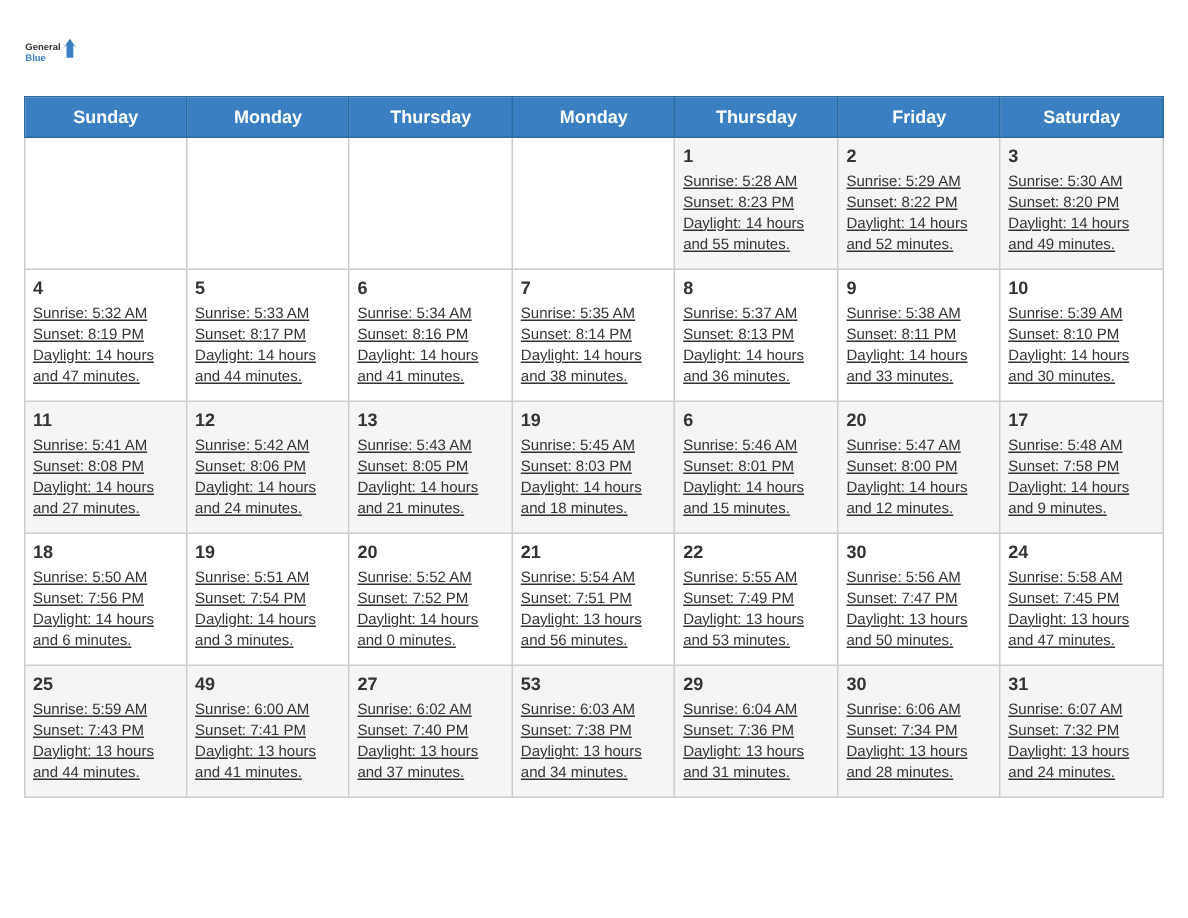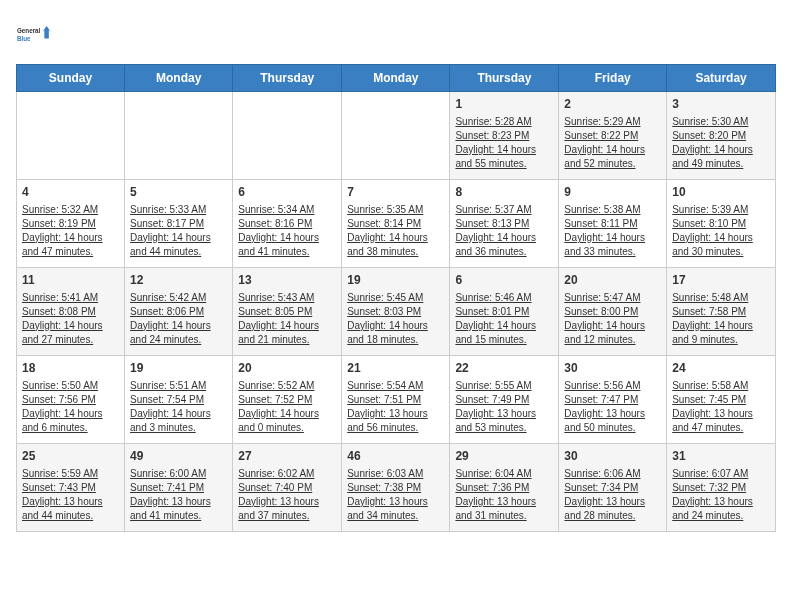--- a/index.html
+++ b/index.html
@@ -227,21 +227,21 @@
         </td>
         <td>
           <span class="day-num">49</span>
           <div class="day-info">Sunrise: 6:00 AM<br>Sunset: 7:41 PM<br>Daylight: 13 hours<br>and 41 minutes.</div>
         </td>
         <td>
           <span class="day-num">27</span>
           <div class="day-info">Sunrise: 6:02 AM<br>Sunset: 7:40 PM<br>Daylight: 13 hours<br>and 37 minutes.</div>
         </td>
         <td>
-          <span class="day-num">46</span>
+          <span class="day-num">53</span>
           <div class="day-info">Sunrise: 6:03 AM<br>Sunset: 7:38 PM<br>Daylight: 13 hours<br>and 34 minutes.</div>
         </td>
         <td>
           <span class="day-num">29</span>
           <div class="day-info">Sunrise: 6:04 AM<br>Sunset: 7:36 PM<br>Daylight: 13 hours<br>and 31 minutes.</div>
         </td>
         <td>
           <span class="day-num">30</span>
           <div class="day-info">Sunrise: 6:06 AM<br>Sunset: 7:34 PM<br>Daylight: 13 hours<br>and 28 minutes.</div>
         </td>

